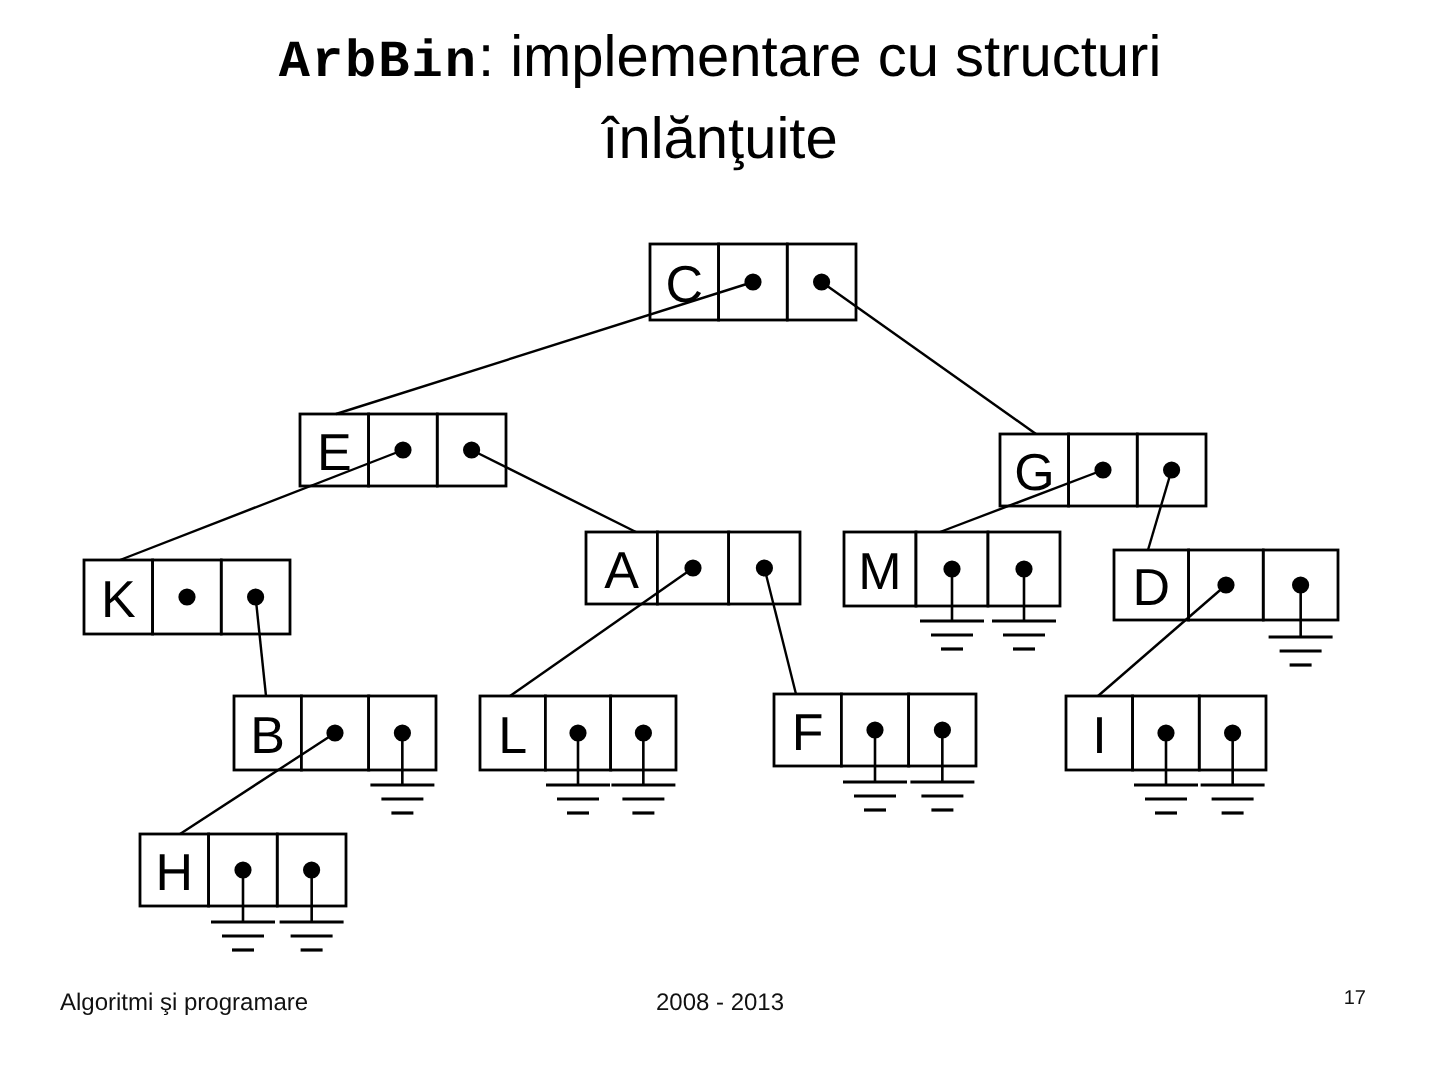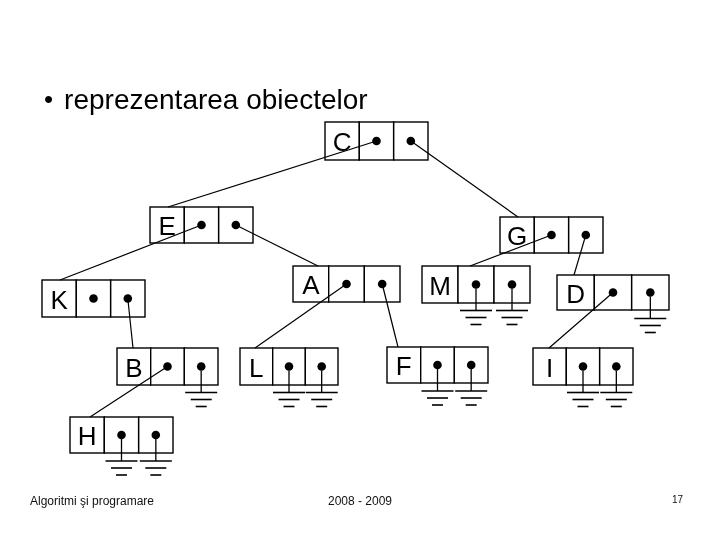--- a/index.html
+++ b/index.html
@@ -22,22 +22,25 @@
   .diagram-svg{position:absolute;left:0;top:0;}
   .footer-left{position:absolute;left:30px;top:494px;font-size:12px;color:#111;}
   .footer-center{position:absolute;left:0;top:494px;width:720px;text-align:center;font-size:12px;color:#111;}
   .footer-right{position:absolute;right:37px;top:494px;font-size:10px;color:#111;}
 </style>
 </head>
 <body>
 
 <div class="slide">
 
+  <div class="title-block">
+    <div><span class="title-code">ArbBin</span><span>: implementare cu structuri</span></div>
+    <div>înlănţuite</div>
+  </div>
 
-  <div class="bullet-line"><span class="bullet-marker">•</span><span>reprezentarea obiectelor</span></div>
 
   <svg class="diagram-svg" width="720" height="540" viewBox="0 0 720 540">
       <rect x="325.0" y="122" width="34.3" height="38" fill="#ffffff" stroke="#000000" stroke-width="1.4"></rect>
       <rect x="359.3" y="122" width="34.3" height="38" fill="#ffffff" stroke="#000000" stroke-width="1.4"></rect>
       <rect x="393.7" y="122" width="34.3" height="38" fill="#ffffff" stroke="#000000" stroke-width="1.4"></rect>
       <rect x="150.0" y="207" width="34.3" height="36" fill="#ffffff" stroke="#000000" stroke-width="1.4"></rect>
       <rect x="184.3" y="207" width="34.3" height="36" fill="#ffffff" stroke="#000000" stroke-width="1.4"></rect>
       <rect x="218.7" y="207" width="34.3" height="36" fill="#ffffff" stroke="#000000" stroke-width="1.4"></rect>
       <rect x="500.0" y="217" width="34.3" height="36" fill="#ffffff" stroke="#000000" stroke-width="1.4"></rect>
       <rect x="534.3" y="217" width="34.3" height="36" fill="#ffffff" stroke="#000000" stroke-width="1.4"></rect>
@@ -160,16 +163,16 @@
       <line x1="105.5" y1="461" x2="137.5" y2="461" stroke="#000000" stroke-width="1.6"></line>
       <line x1="111.0" y1="468" x2="132.0" y2="468" stroke="#000000" stroke-width="1.6"></line>
       <line x1="116.0" y1="475" x2="127.0" y2="475" stroke="#000000" stroke-width="1.6"></line>
       <line x1="155.83333333333331" y1="439" x2="155.83333333333331" y2="461" stroke="#000000" stroke-width="1.3"></line>
       <line x1="139.8" y1="461" x2="171.8" y2="461" stroke="#000000" stroke-width="1.6"></line>
       <line x1="145.3" y1="468" x2="166.3" y2="468" stroke="#000000" stroke-width="1.6"></line>
       <line x1="150.3" y1="475" x2="161.3" y2="475" stroke="#000000" stroke-width="1.6"></line>
     </svg>
 
   <div class="footer-left">Algoritmi şi programare</div>
-  <div class="footer-center">2008 - 2009</div>
+  <div class="footer-center">2008 - 2013</div>
   <div class="footer-right">17</div>
 
 </div>
 
 </body></html>

